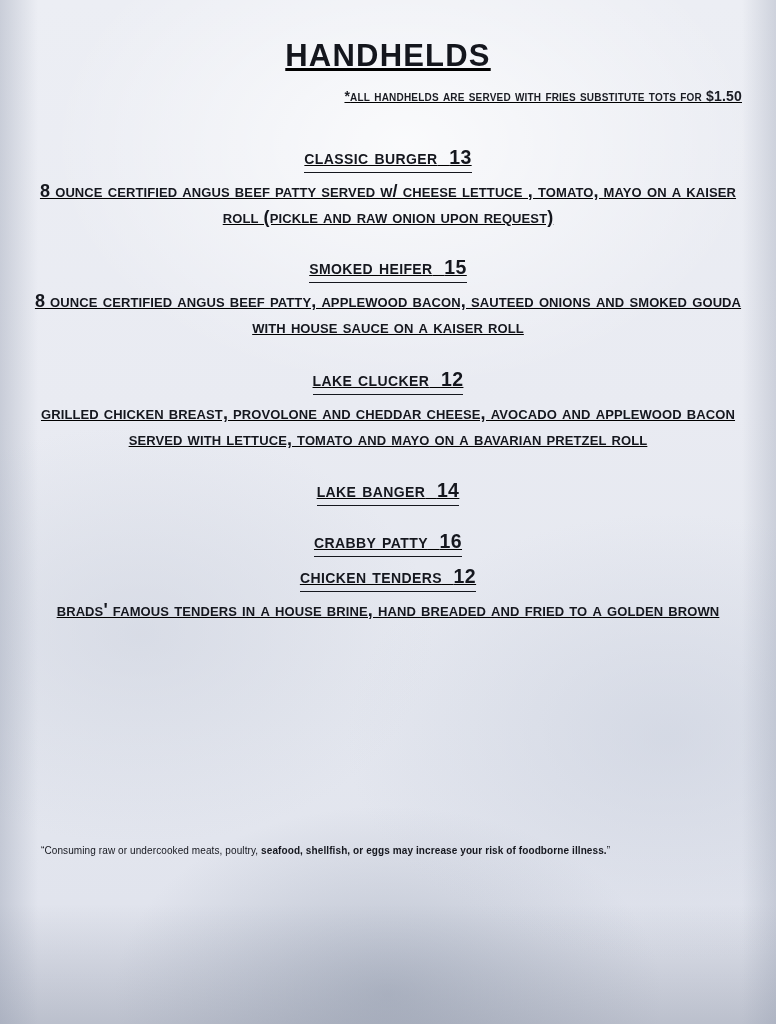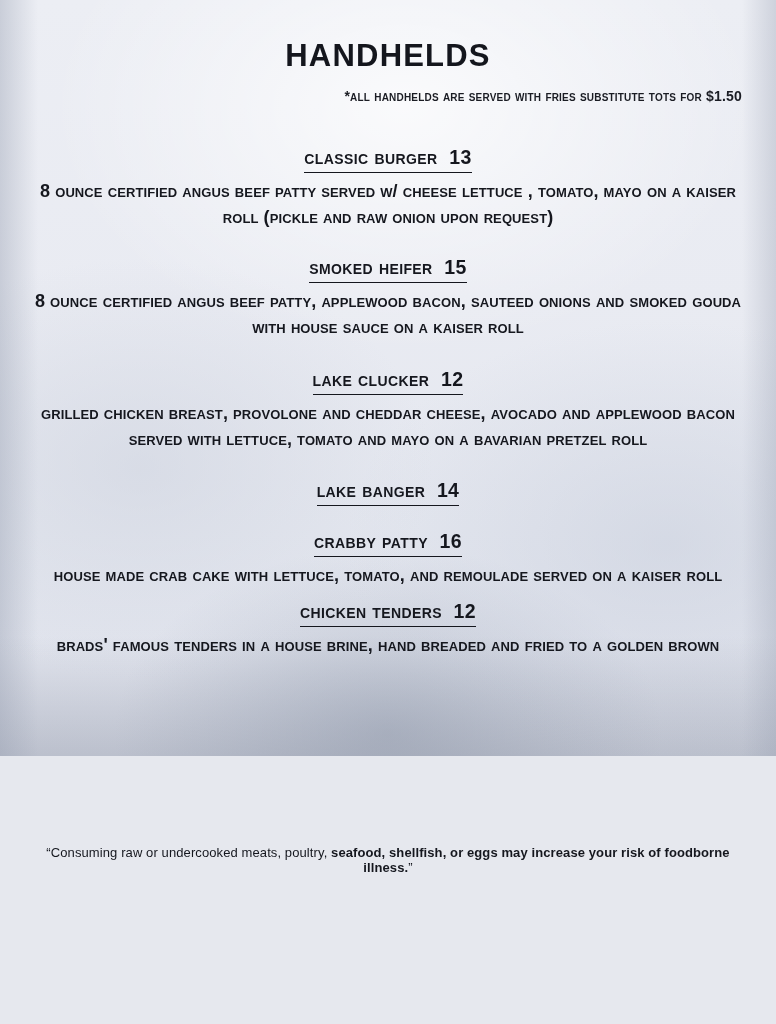--- a/index.html
+++ b/index.html
@@ -11,28 +11,29 @@
     height: 1024px;
     overflow: hidden;
     background: #e6e8ee;
     font-family: "Liberation Sans", sans-serif;
   }
 
   
   #page {
     position: relative;
     width: 776px;
-    height: 756px;
+    height: 1024px;
     background:
       radial-gradient(ellipse 520px 360px at 52% 14%, rgba(255,255,255,0.75) 0%, rgba(255,255,255,0.0) 68%),
       radial-gradient(ellipse 420px 300px at 18% 62%, rgba(205,210,222,0.55) 0%, rgba(205,210,222,0.0) 70%),
       radial-gradient(ellipse 460px 320px at 86% 72%, rgba(200,206,220,0.55) 0%, rgba(200,206,220,0.0) 70%),
       radial-gradient(ellipse 380px 260px at 50% 97%, rgba(166,174,190,0.65) 0%, rgba(166,174,190,0.0) 72%),
       linear-gradient(180deg, #eceef4 0%, #e9ebf2 40%, #e4e7ef 70%, #dfe2ec 100%);
     box-sizing: border-box;
+    text-decoration: underline;
   }
   
   #page:before {
     content: "";
     position: absolute;
     left: 0; top: 0; right: 0; bottom: 0;
     background:
       linear-gradient(90deg, rgba(150,158,176,0.40) 0px, rgba(150,158,176,0.0) 38px),
       linear-gradient(270deg, rgba(150,158,176,0.35) 0px, rgba(150,158,176,0.0) 34px),
       linear-gradient(0deg, rgba(120,128,146,0.35) 0px, rgba(120,128,146,0.0) 120px);
@@ -107,22 +108,22 @@
   .item.i2 { margin-bottom: 26px; }
   .item.i3 { margin-bottom: 28px; }
   .item.i4 { margin-bottom: 12px; }
   .item.i5 { margin-bottom: 0; }
 
   .disclaimer {
     position: absolute;
     left: 0;
     right: 0;
     top: 845px;
-    text-align: center;
-    font-size: 13px;
+    text-align: left;
+    font-size: 10px;
     color: #15171e;
     letter-spacing: 0.1px;
     z-index: 3;
     padding: 0 41px;
     box-sizing: border-box;
   }
   .disclaimer b { font-weight: bold; }
 </style>
 </head>
 <body>
@@ -150,21 +151,20 @@
         <div class="item-name"><span class="u"><span>Lake Clucker</span>&nbsp;&nbsp;<span>12</span></span></div>
         <div class="item-desc">Grilled chicken breast, provolone and cheddar cheese, avocado and applewood bacon served with lettuce, tomato and mayo on a Bavarian pretzel roll</div>
       </div>
 
       <div class="item i3">
         <div class="item-name"><span class="u"><span>Lake Banger</span>&nbsp;&nbsp;<span>14</span></span></div>
       </div>
 
       <div class="item i4">
         <div class="item-name"><span class="u"><span>Crabby Patty</span>&nbsp;&nbsp;<span>16</span></span></div>
-        <div class="item-desc">House made crab cake with lettuce, tomato, and remoulade served on a kaiser roll</div>
       </div>
 
       <div class="item i5">
         <div class="item-name"><span class="u"><span>Chicken Tenders</span>&nbsp;&nbsp;<span>12</span></span></div>
         <div class="item-desc">Brads' famous tenders in a house brine, hand breaded and fried to a golden brown</div>
       </div>
 
     </div>
   </div>
 

